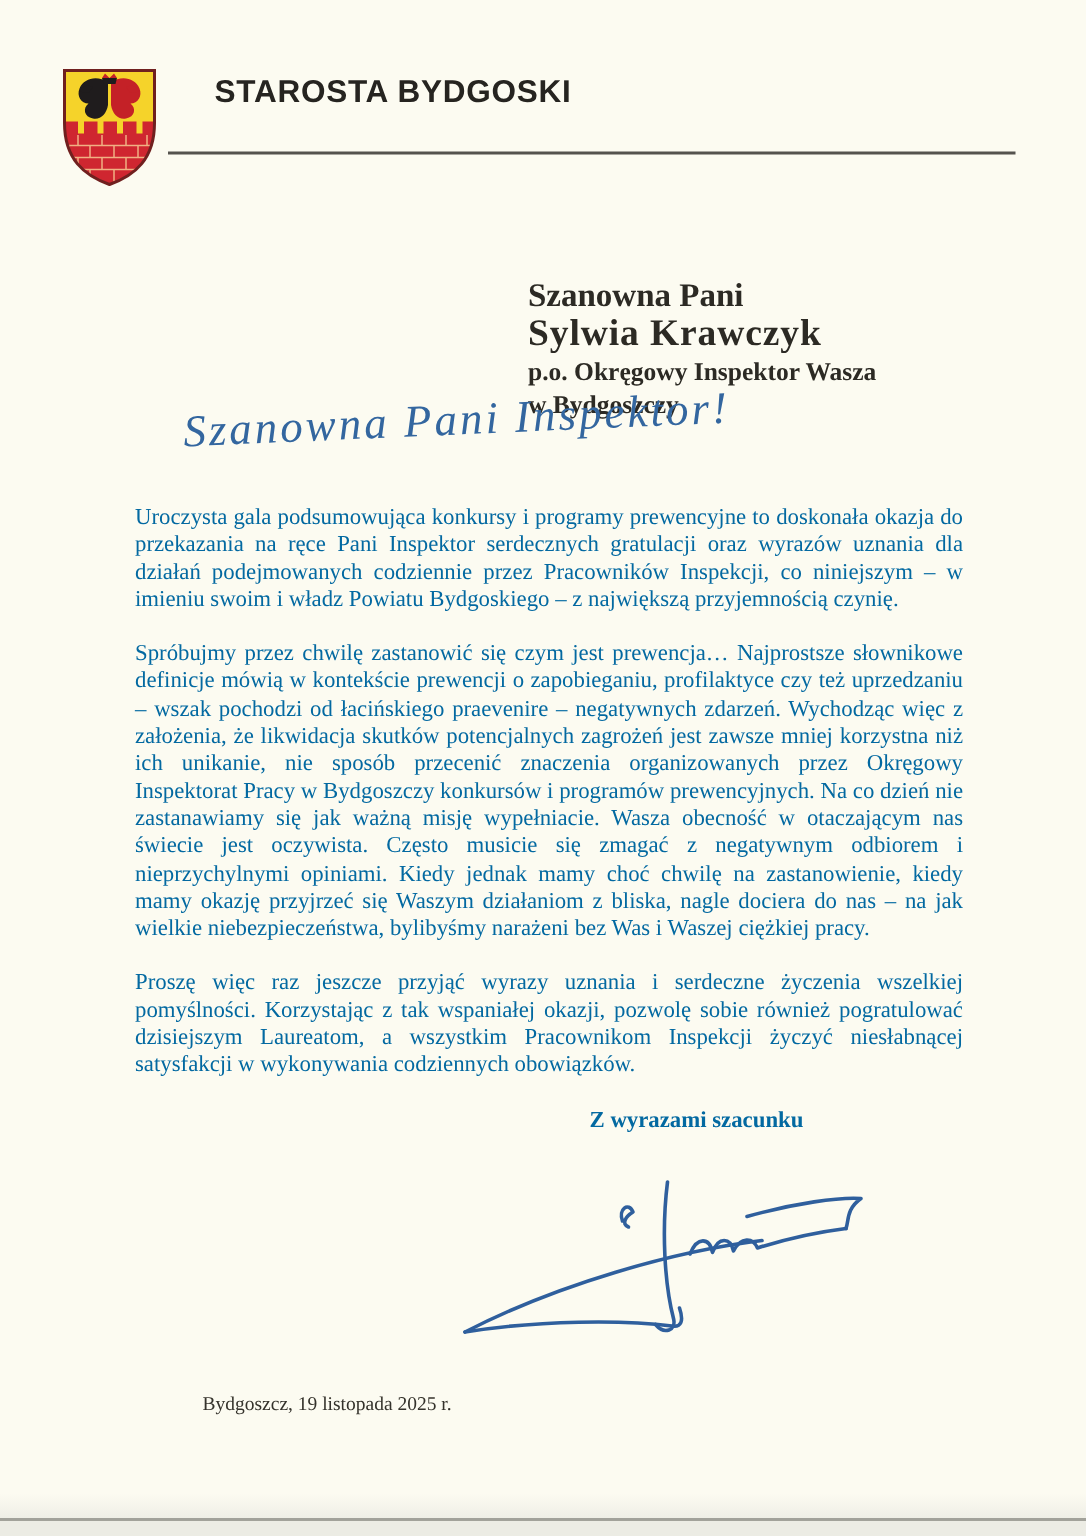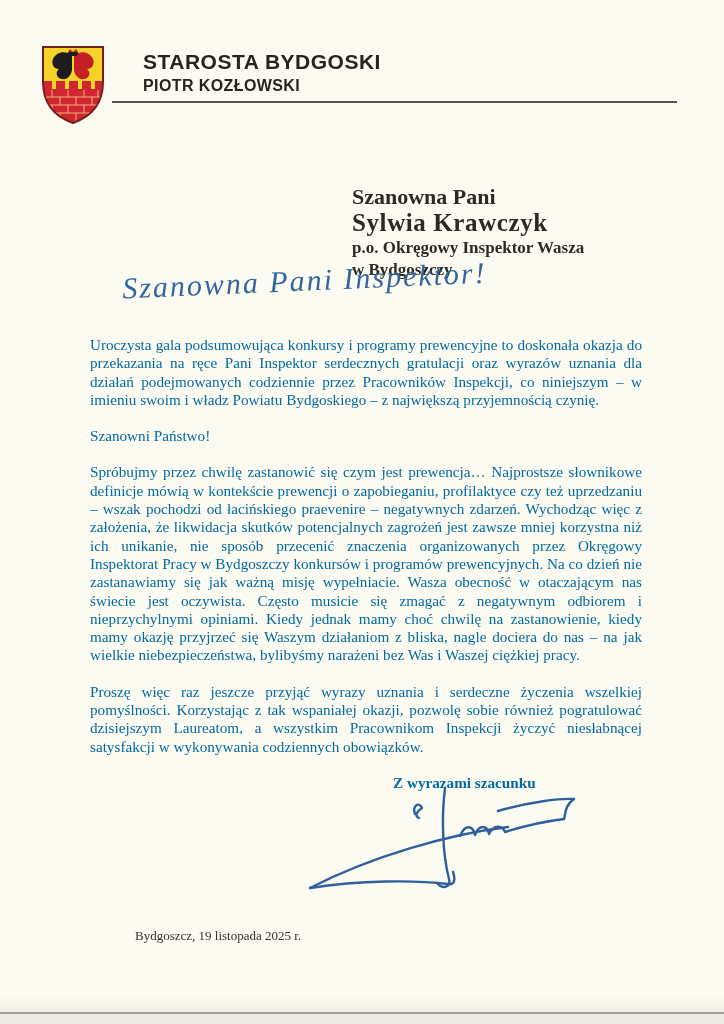--- a/index.html
+++ b/index.html
@@ -93,37 +93,35 @@
         <path d="M44,14 C48,12 52,14 53,17 L47,18 Z" fill="#c42127"></path>
 
         <path d="M28,8 L38,8 L37,12 L29,12 Z" fill="#1f1c1d"></path>
         <path d="M28,8 L30,5 L33,8 L36,5 L38,8 Z" fill="#c42127"></path>
       </g>
       <path d="M3,3 H63 V38 C63 62 50 73 33 79 C16 73 3 62 3 38 Z" fill="none" stroke="#70201f" stroke-width="2"></path>
     </svg>
 
     <div class="lh-text">
       <div class="lh-title">STAROSTA BYDGOSKI</div>
-      <div class="lh-subtitle">PIOTR KOZŁOWSKI</div>
     </div>
     <div class="lh-rule"></div>
   </div>
 
   <div class="recipient">
     <div class="rc-salutation">Szanowna Pani</div>
     <div class="rc-name">Sylwia Krawczyk</div>
     <div class="rc-role">p.o. Okręgowy Inspektor Wasza</div>
     <div class="rc-place">w Bydgoszczy</div>
   </div>
 
   <div class="hand-greeting">Szanowna Pani Inspektor!</div>
 
   <div class="body-text">
     <p>Uroczysta gala podsumowująca konkursy i programy prewencyjne to doskonała okazja do przekazania na ręce Pani Inspektor serdecznych gratulacji oraz wyrazów uznania dla działań podejmowanych codziennie przez Pracowników Inspekcji, co niniejszym – w imieniu swoim i władz Powiatu Bydgoskiego – z największą przyjemnością czynię.</p>
-    <p class="salutation2">Szanowni Państwo!</p>
     <p>Spróbujmy przez chwilę zastanowić się czym jest prewencja… Najprostsze słownikowe definicje mówią w kontekście prewencji o zapobieganiu, profilaktyce czy też uprzedzaniu – wszak pochodzi od łacińskiego praevenire – negatywnych zdarzeń. Wychodząc więc z założenia, że likwidacja skutków potencjalnych zagrożeń jest zawsze mniej korzystna niż ich unikanie, nie sposób przecenić znaczenia organizowanych przez Okręgowy Inspektorat Pracy w Bydgoszczy konkursów i programów prewencyjnych. Na co dzień nie zastanawiamy się jak ważną misję wypełniacie. Wasza obecność w otaczającym nas świecie jest oczywista. Często musicie się zmagać z negatywnym odbiorem i nieprzychylnymi opiniami. Kiedy jednak mamy choć chwilę na zastanowienie, kiedy mamy okazję przyjrzeć się Waszym działaniom z bliska, nagle dociera do nas – na jak wielkie niebezpieczeństwa, bylibyśmy narażeni bez Was i Waszej ciężkiej pracy.</p>
     <p>Proszę więc raz jeszcze przyjąć wyrazy uznania i serdeczne życzenia wszelkiej pomyślności. Korzystając z tak wspaniałej okazji, pozwolę sobie również pogratulować dzisiejszym Laureatom, a wszystkim Pracownikom Inspekcji życzyć niesłabnącej satysfakcji w wykonywania codziennych obowiązków.</p>
     <p class="closing">Z wyrazami szacunku</p>
   </div>
 
   <svg class="signature" viewBox="0 0 292 116" width="292" height="116" aria-hidden="true">
     <g fill="none" stroke="#2f5f9d" stroke-width="2.4" stroke-linecap="round" stroke-linejoin="round">
 
       <path d="M8,106 C58,98 114,98 146,102 C152,103 154,99 151,90"></path>
 

